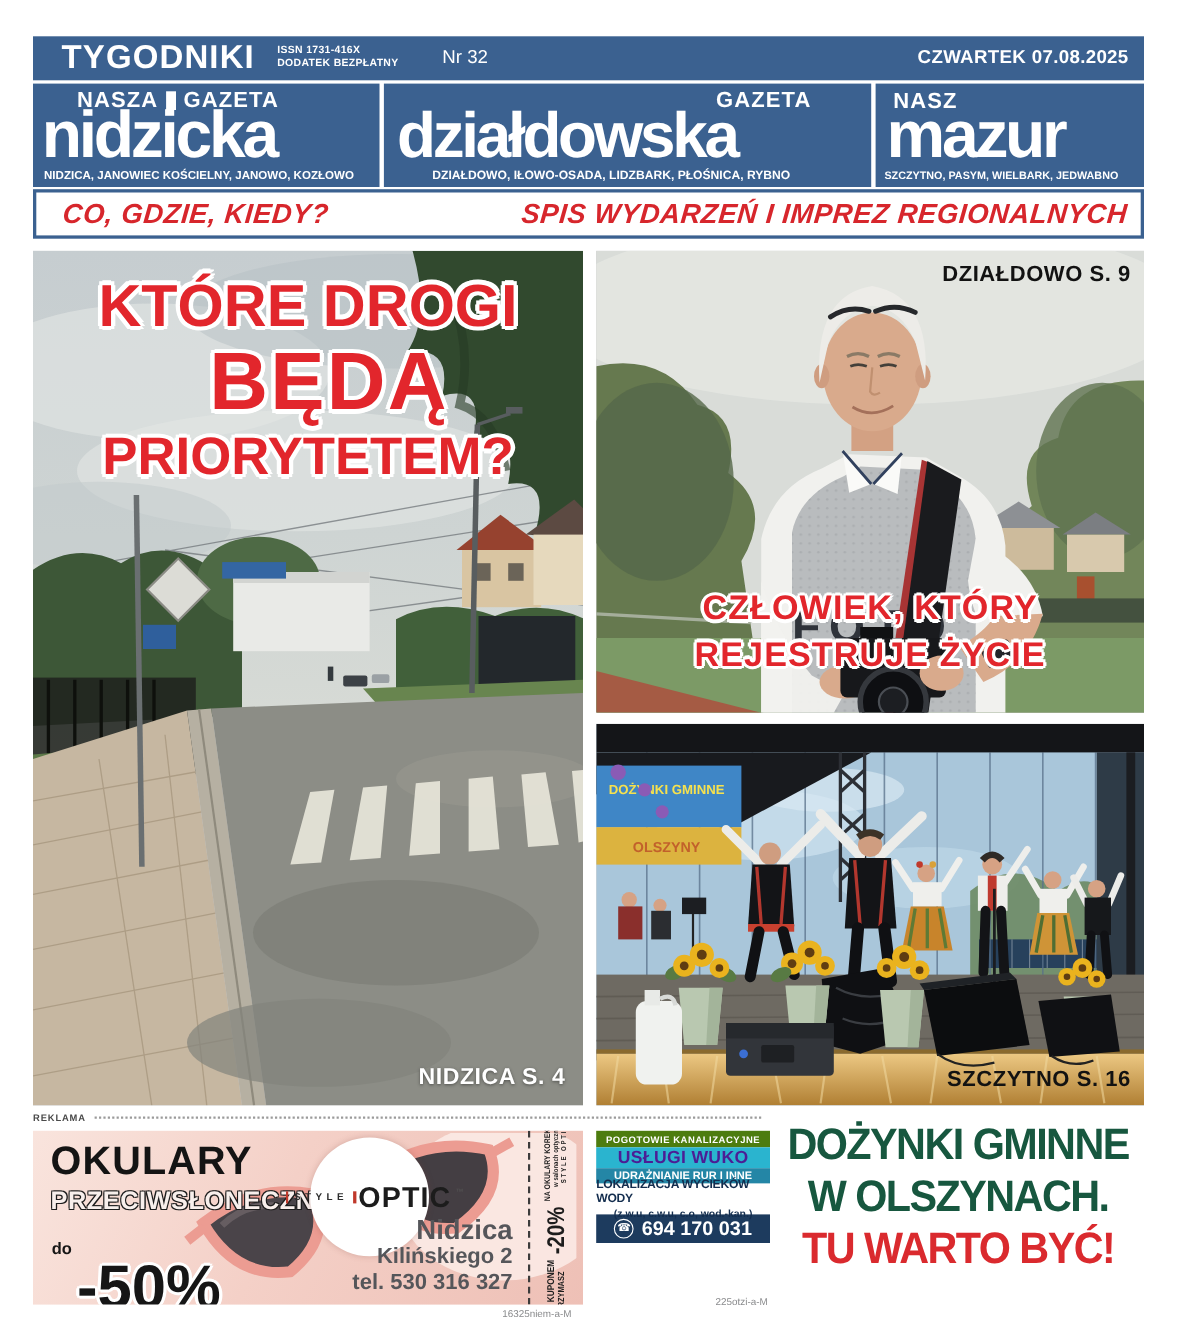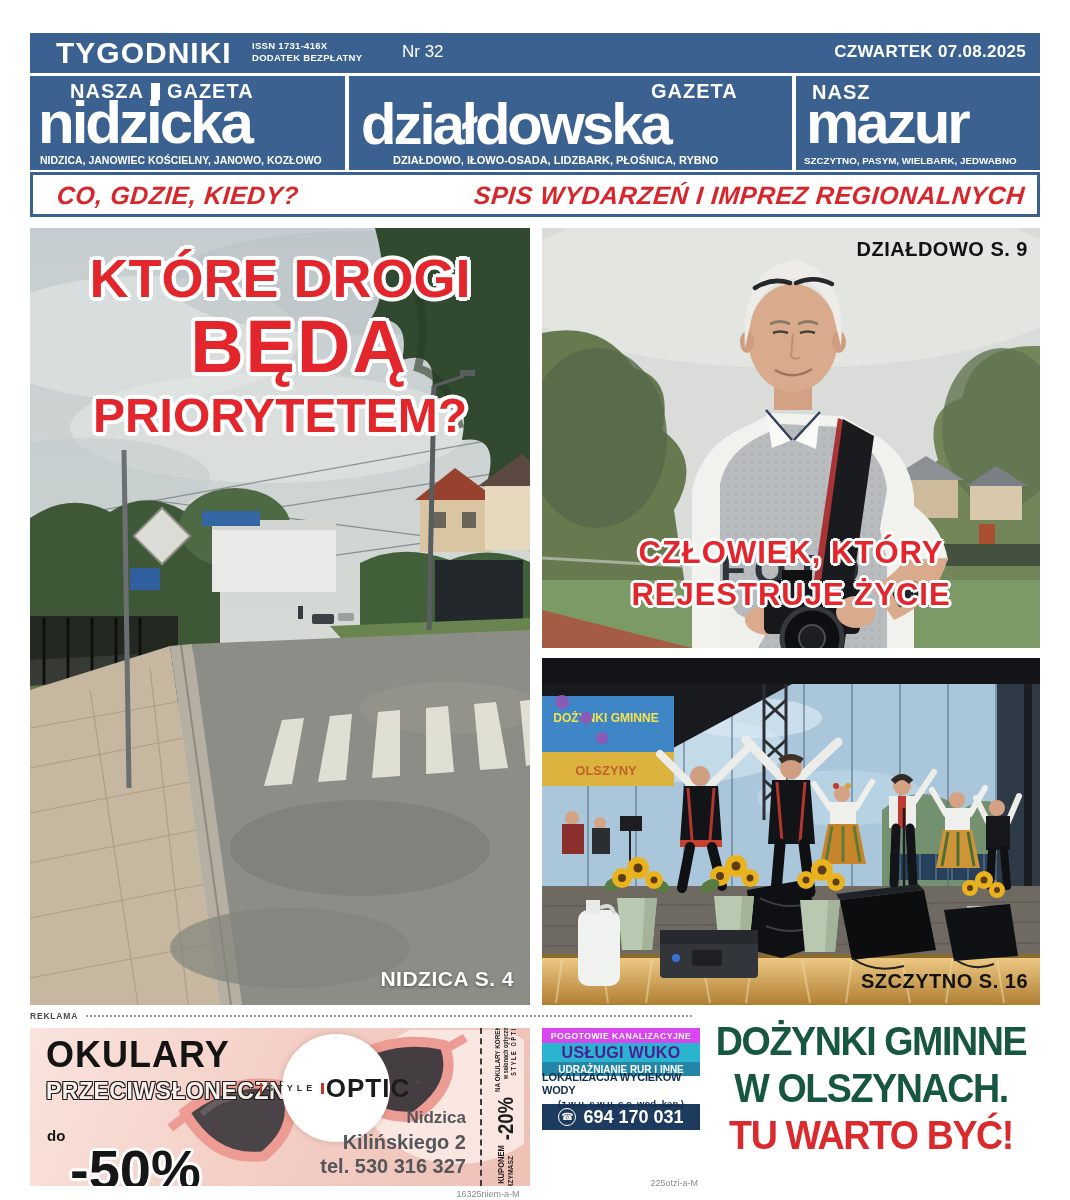--- a/index.html
+++ b/index.html
@@ -70,41 +70,41 @@
           text-shadow:1px 1px 0 #1c1c1c,-1px -1px 0 #1c1c1c,1px -1px 0 #1c1c1c,-1px 1px 0 #1c1c1c;}
   .ok-do{left:17px;top:99px;font-size:15px;font-weight:800;color:#161616;}
   .ok-disc{left:40px;top:72px;font-size:56px;font-weight:800;color:#161616;line-height:60px;margin-top:40px;}
   .ok-logo{left:252px;top:6px;width:108px;height:108px;background:#fff;border-radius:50%;
            display:flex;align-items:center;justify-content:center;gap:2px;box-shadow:0 0 6px rgba(120,60,50,.25);}
   .lg-style{display:flex;align-items:center;gap:5px;font-size:9px;font-weight:700;letter-spacing:4px;color:#2d2d2d;}
   .lg-style .rb{width:2.5px;height:11px;background:#c0392b;}
   .lg-optic{font-size:26px;font-weight:800;color:#1c1c1c;letter-spacing:1px;line-height:24px;position:relative;}
   .lg-tm{position:absolute;right:-12px;top:-4px;font-size:7px;font-weight:400;color:#555;}
   .ok-addr{right:64px;bottom:8px;text-align:right;color:#55565a;line-height:24px;}
-  .ok-city{font-size:17px;font-weight:800;}
+  .ok-city{font-size:25px;font-weight:800;}
   .ok-street,.ok-phone{font-size:20px;font-weight:600;}
   .coupon{right:0;top:0;bottom:0;width:48px;border-left:2px dashed #3c3c3c;}
   .coupon-rot{left:401px;top:56px;width:150px;height:46px;transform:rotate(-90deg);transform-origin:center;
               display:flex;align-items:center;justify-content:center;gap:5px;color:#1d1d1d;}
   .coupon-rot .inner{display:flex;align-items:center;gap:6px;transform:scaleX(.84);white-space:nowrap;}
   .cp-a{text-align:center;line-height:10px;}
   .cp-a .b1{font-size:9px;font-weight:800;}
   .cp-a .b2{font-size:8px;font-weight:700;}
   .cp-b{font-size:22px;font-weight:800;}
   .cp-c{text-align:center;line-height:8px;}
   .cp-c .c1{font-size:7.5px;font-weight:800;}
   .cp-c .c2{font-size:6.5px;font-weight:600;}
   .cp-c .c3{font-size:6.5px;font-weight:700;letter-spacing:2px;}
   .print-code{font-size:9px;color:#8a8b8d;}
   .code-optic{left:442px;top:1189px;width:92px;text-align:center;}
   .code-erkan{left:598px;top:1178px;width:100px;text-align:right;}
 
   
   .ad-erkan{left:542px;top:1028px;width:158px;background:#fff;}
-  .ek-top{height:15px;background:#d946ef;color:#fff;font-size:8.6px;font-weight:700;letter-spacing:.5px;display:flex;align-items:center;justify-content:center;}
+  .ek-top{height:15px;background:#4d7c0f;color:#fff;font-size:8.6px;font-weight:700;letter-spacing:.5px;display:flex;align-items:center;justify-content:center;}
   .ek-logo{height:38px;display:flex;flex-direction:column;align-items:center;justify-content:center;gap:0;background:#fff;}
   .ek-brand{font-size:12.5px;font-weight:800;letter-spacing:.5px;line-height:12px;}
   .ek-er,.ek-24{color:#1d3b5e;} .ek-kan{color:#2ab4cf;} .ek-24{margin-left:4px;}
   .ek-main{height:19px;background:#2ab4cf;color:#4c1d95;font-size:16px;font-weight:800;display:flex;align-items:center;justify-content:center;letter-spacing:.3px;}
   .ek-sub{height:14px;background:#2486a6;color:#fff;font-size:10px;font-weight:800;display:flex;align-items:center;justify-content:center;}
   .ek-leak{height:28px;background:#fff;color:#132d4e;display:flex;flex-direction:column;align-items:center;justify-content:center;line-height:13px;}
   .ek-leak .l1{font-size:11px;font-weight:800;letter-spacing:-.2px;}
   .ek-leak .l2{font-size:9.5px;font-weight:800;}
   .ek-phone{height:26px;background:#1d3b5e;color:#fff;display:flex;align-items:center;justify-content:center;gap:7px;font-size:18px;font-weight:800;}
   .ring{width:16px;height:16px;border:1.6px solid #fff;border-radius:50%;display:flex;align-items:center;justify-content:center;font-size:10px;line-height:10px;}

